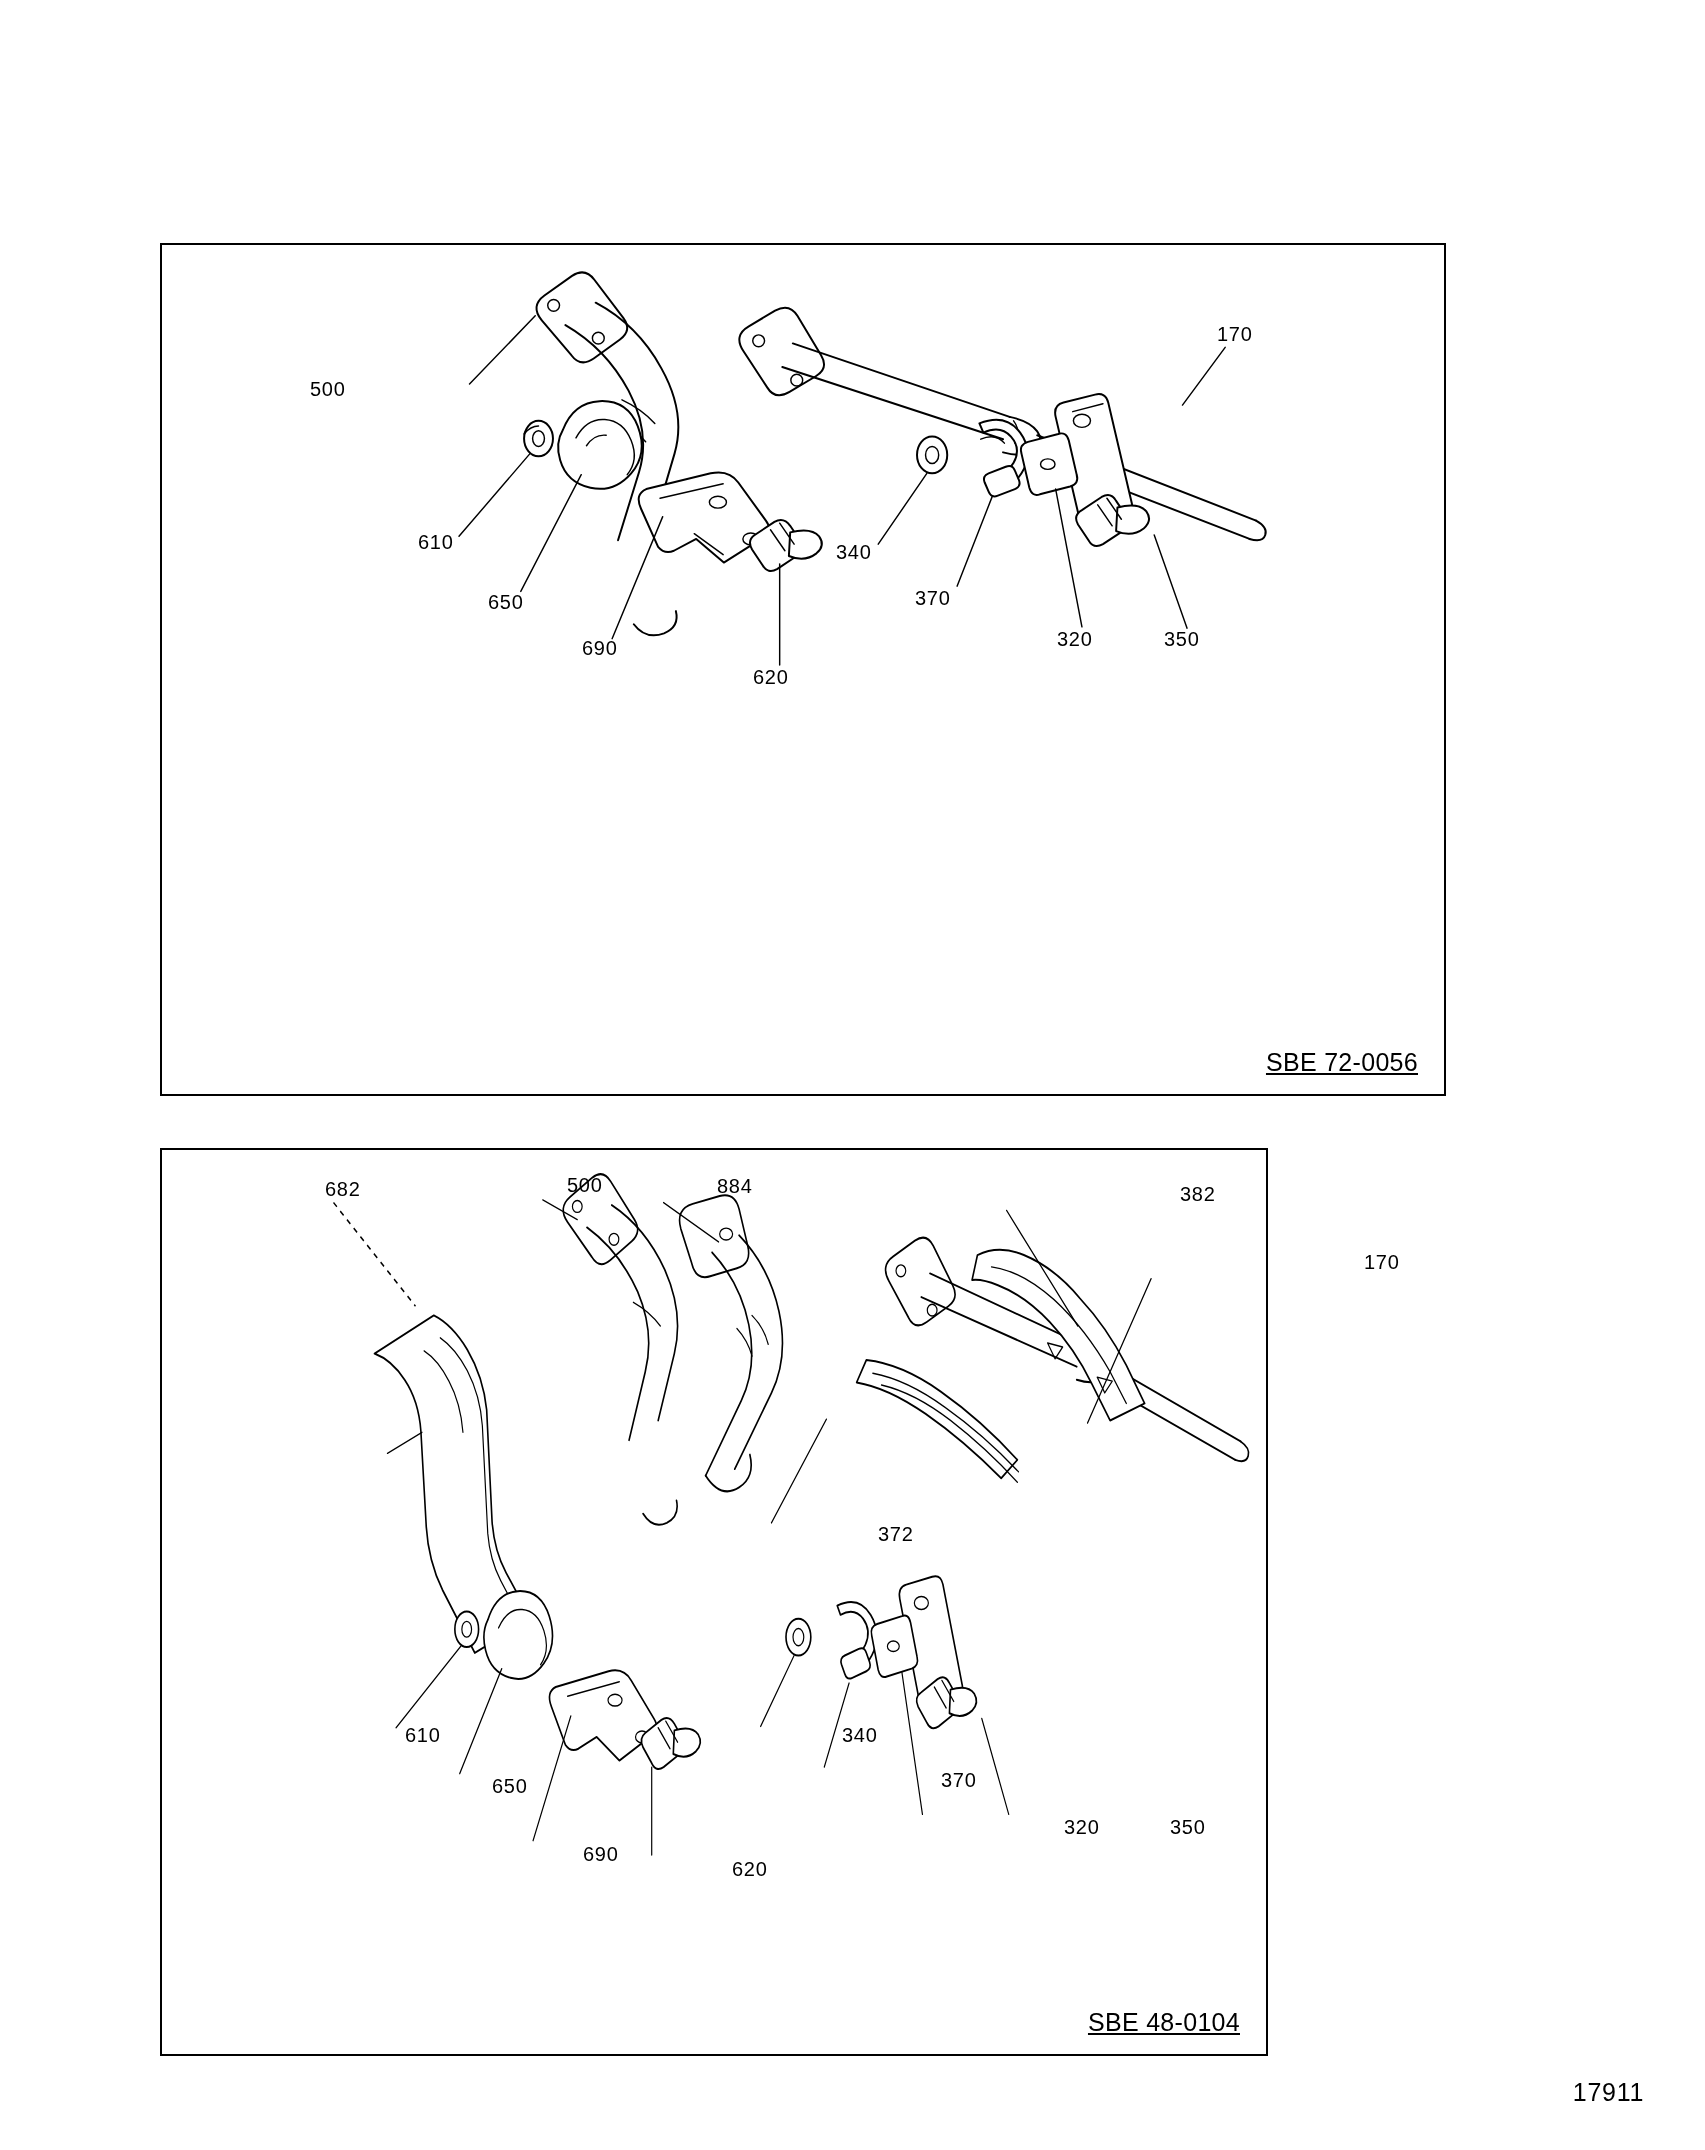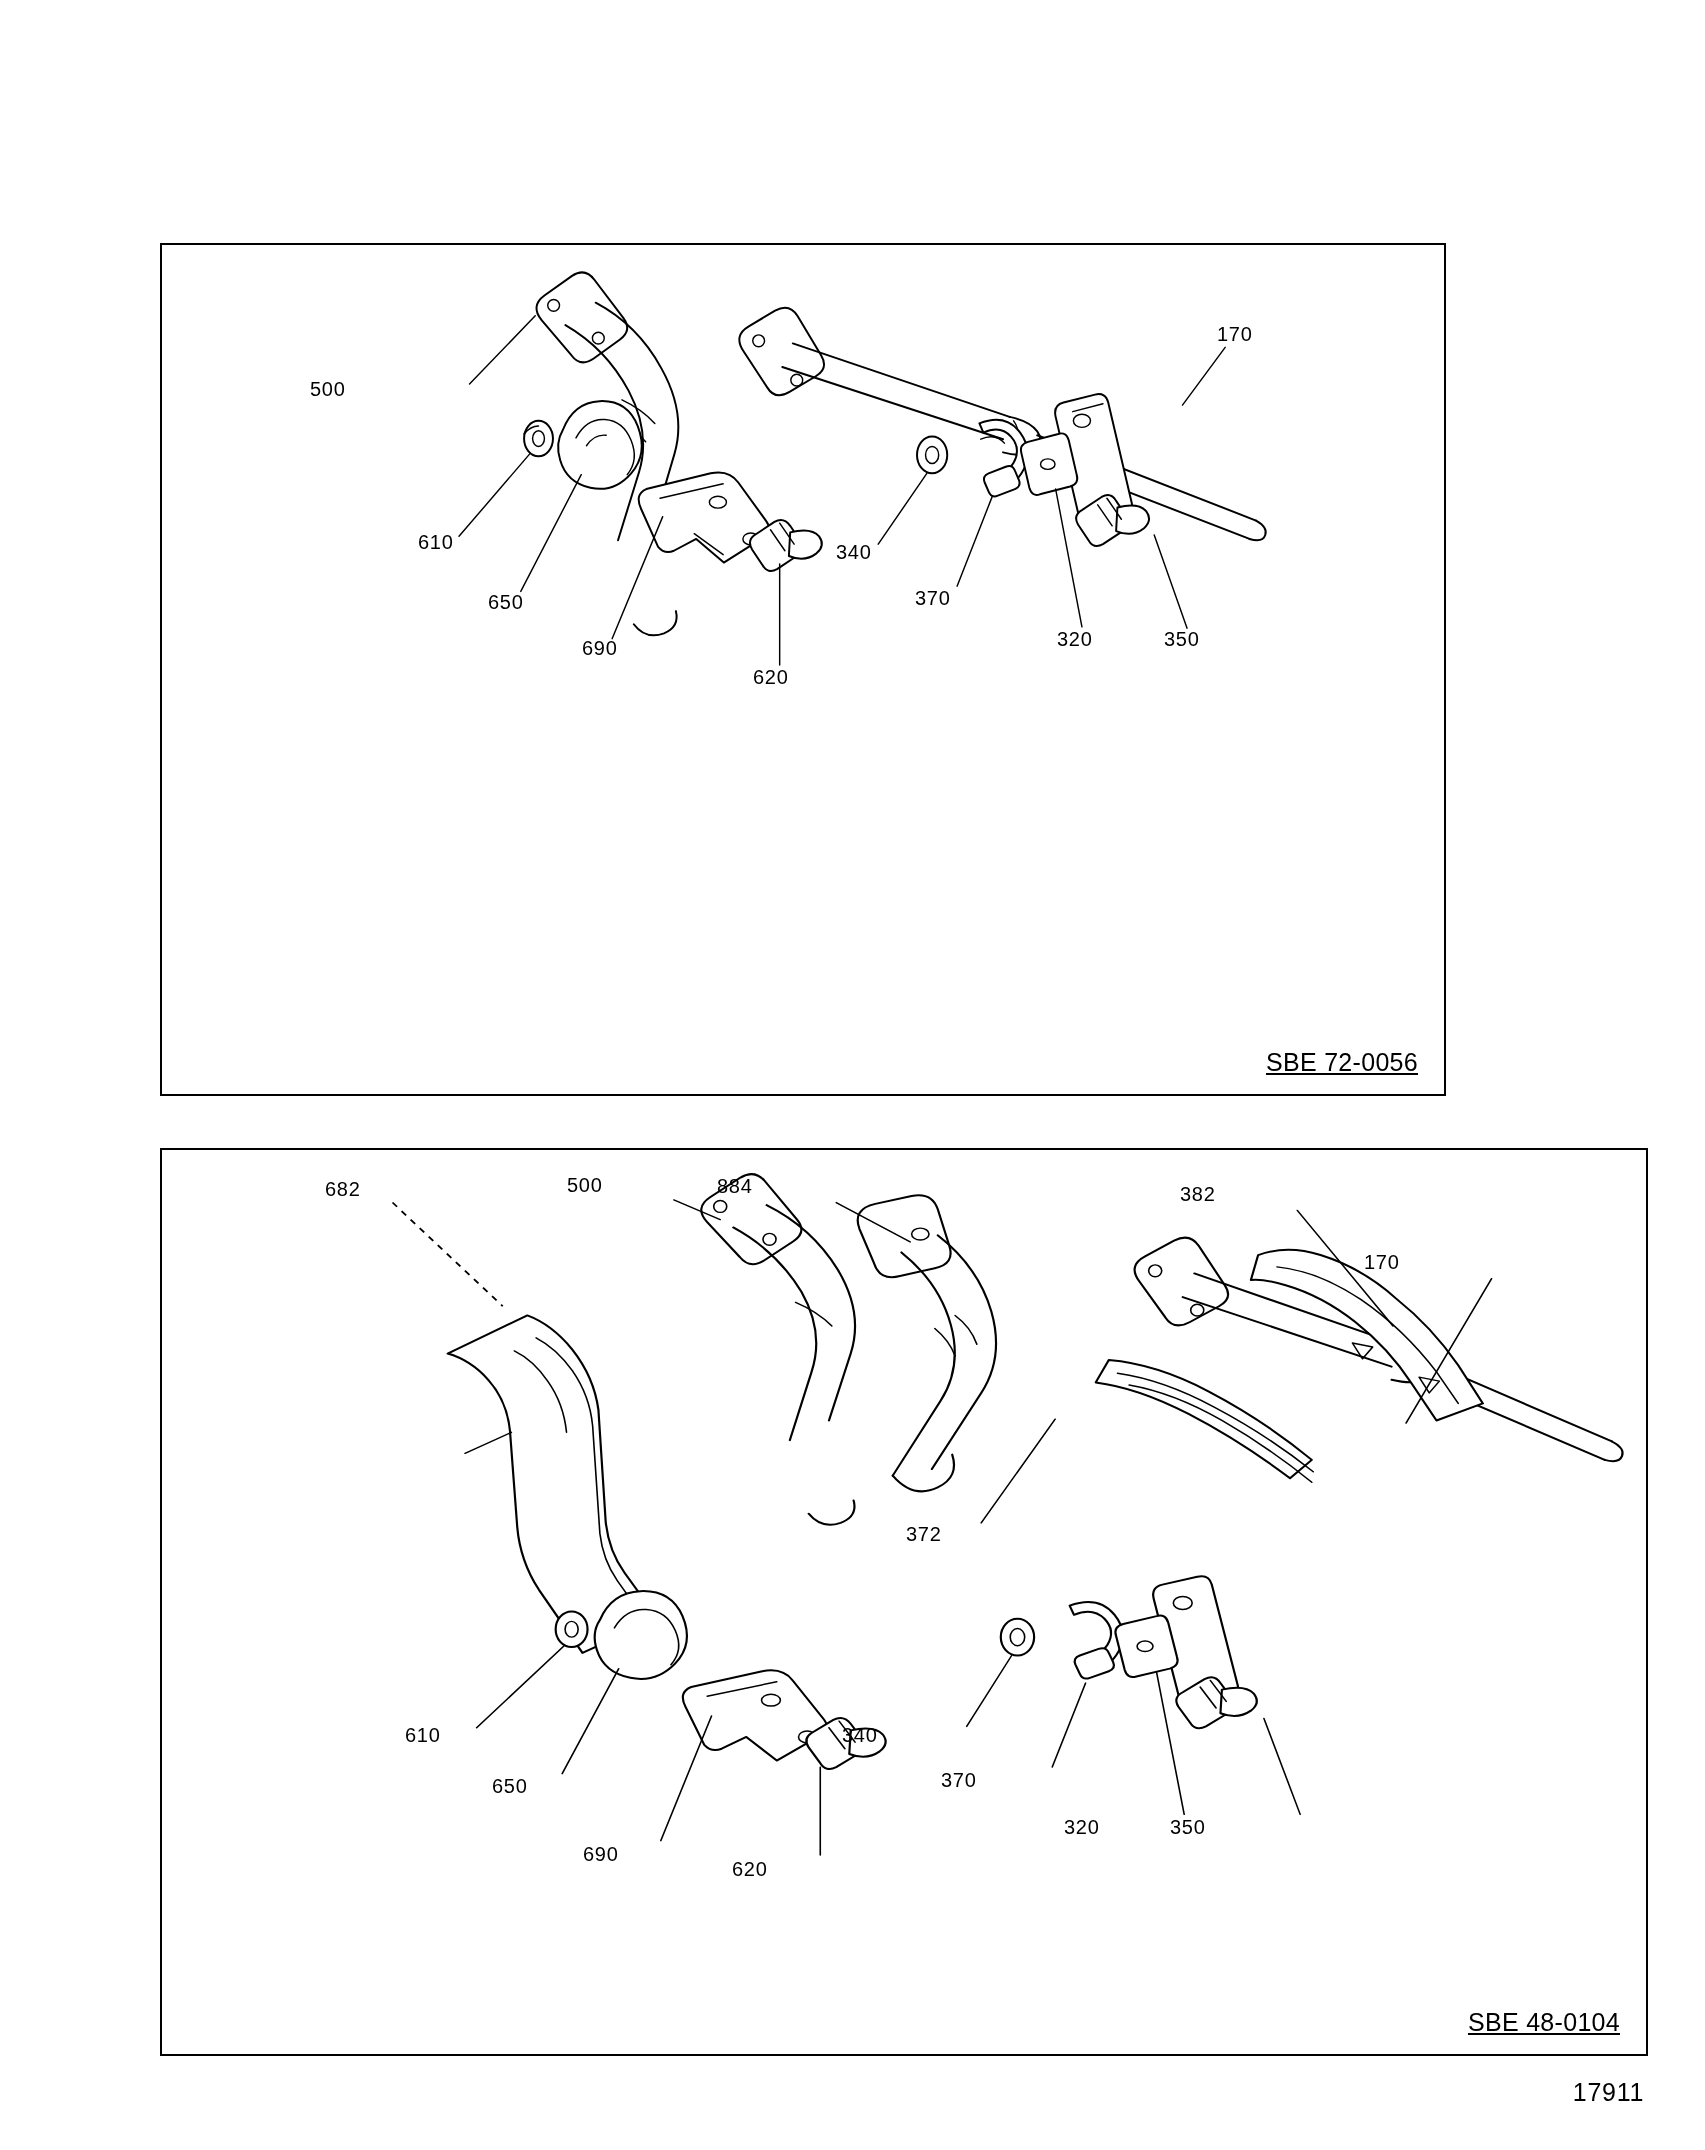--- a/index.html
+++ b/index.html
@@ -27,21 +27,21 @@
   }
   #panel-top {
     left: 160px;
     top: 243px;
     width: 1286px;
     height: 853px;
   }
   #panel-bottom {
     left: 160px;
     top: 1148px;
-    width: 1488px;
+    width: 1108px;
     height: 908px;
   }
   .panel-code {
     position: absolute;
     font-size: 25px;
     letter-spacing: 0.3px;
     white-space: nowrap;
     text-decoration: underline;
   }
   #code-top {
@@ -335,21 +335,21 @@
         <path class="ln-thin" d="M1410 1012 L1372 796"></path>
         <path class="ln-thin" d="M1570 1012 L1520 866"></path>
       </g>
     </svg>
 
     <div class="callout" style="left:163px; top:29px;">682</div>
     <div class="callout" style="left:405px; top:25px;">500</div>
     <div class="callout" style="left:555px; top:26px;">884</div>
     <div class="callout" style="left:1018px; top:34px;">382</div>
     <div class="callout" style="left:1202px; top:102px;">170</div>
-    <div class="callout" style="left:716px; top:374px;margin-left:28px;">372</div>
+    <div class="callout" style="left:716px; top:374px;">372</div>
     <div class="callout" style="left:243px; top:575px;">610</div>
     <div class="callout" style="left:330px; top:626px;">650</div>
     <div class="callout" style="left:421px; top:694px;">690</div>
     <div class="callout" style="left:570px; top:709px;">620</div>
     <div class="callout" style="left:680px; top:575px;">340</div>
     <div class="callout" style="left:779px; top:620px;">370</div>
     <div class="callout" style="left:902px; top:667px;">320</div>
     <div class="callout" style="left:1008px; top:667px;">350</div>
 
     <div class="panel-code" id="code-bottom">SBE 48-0104</div>

